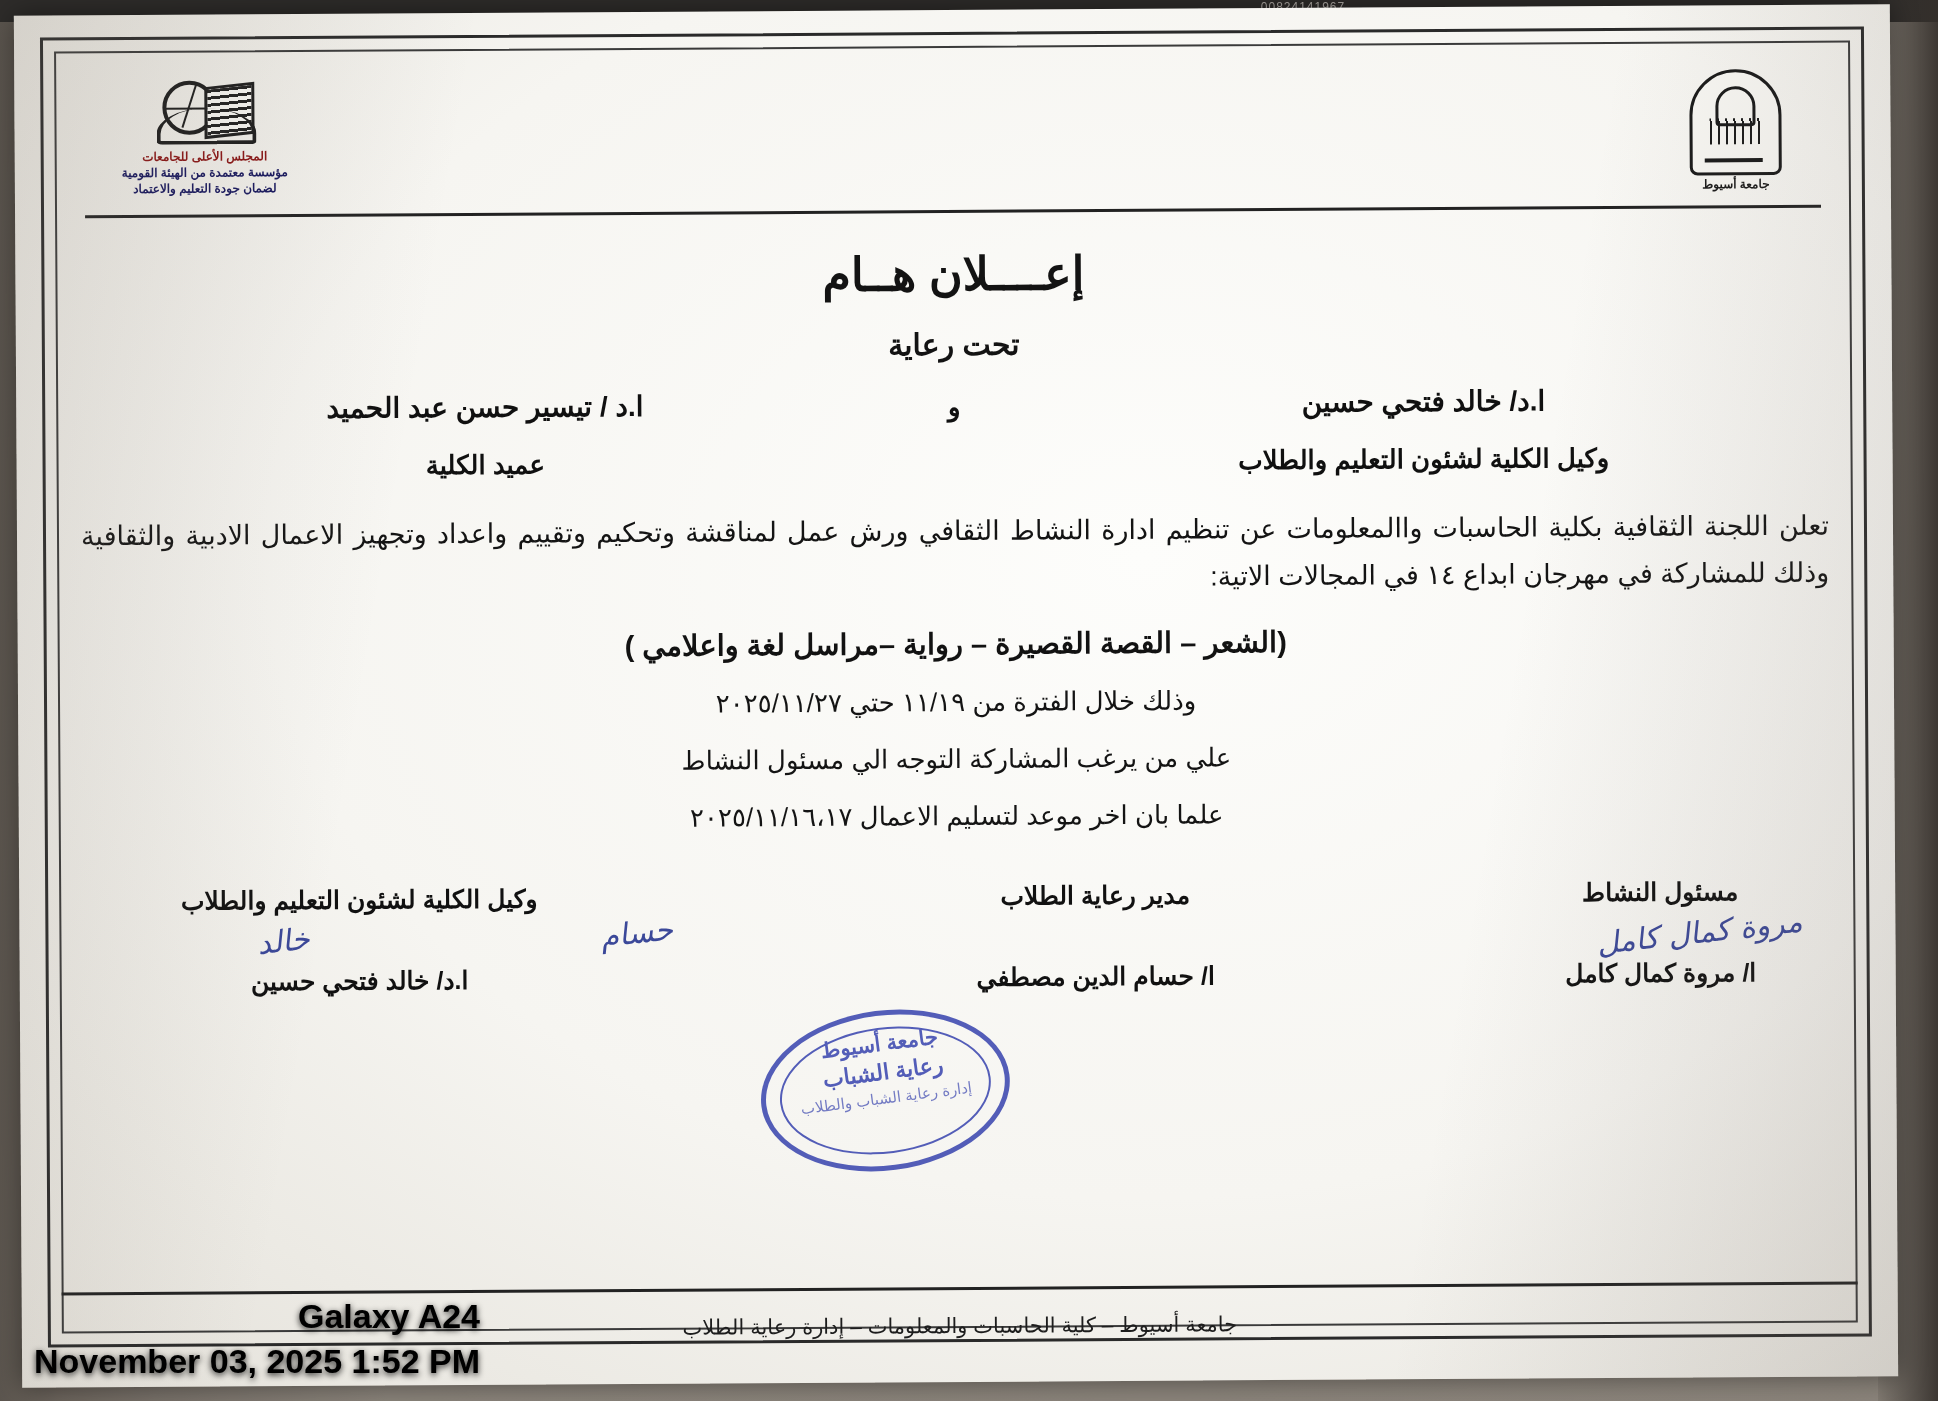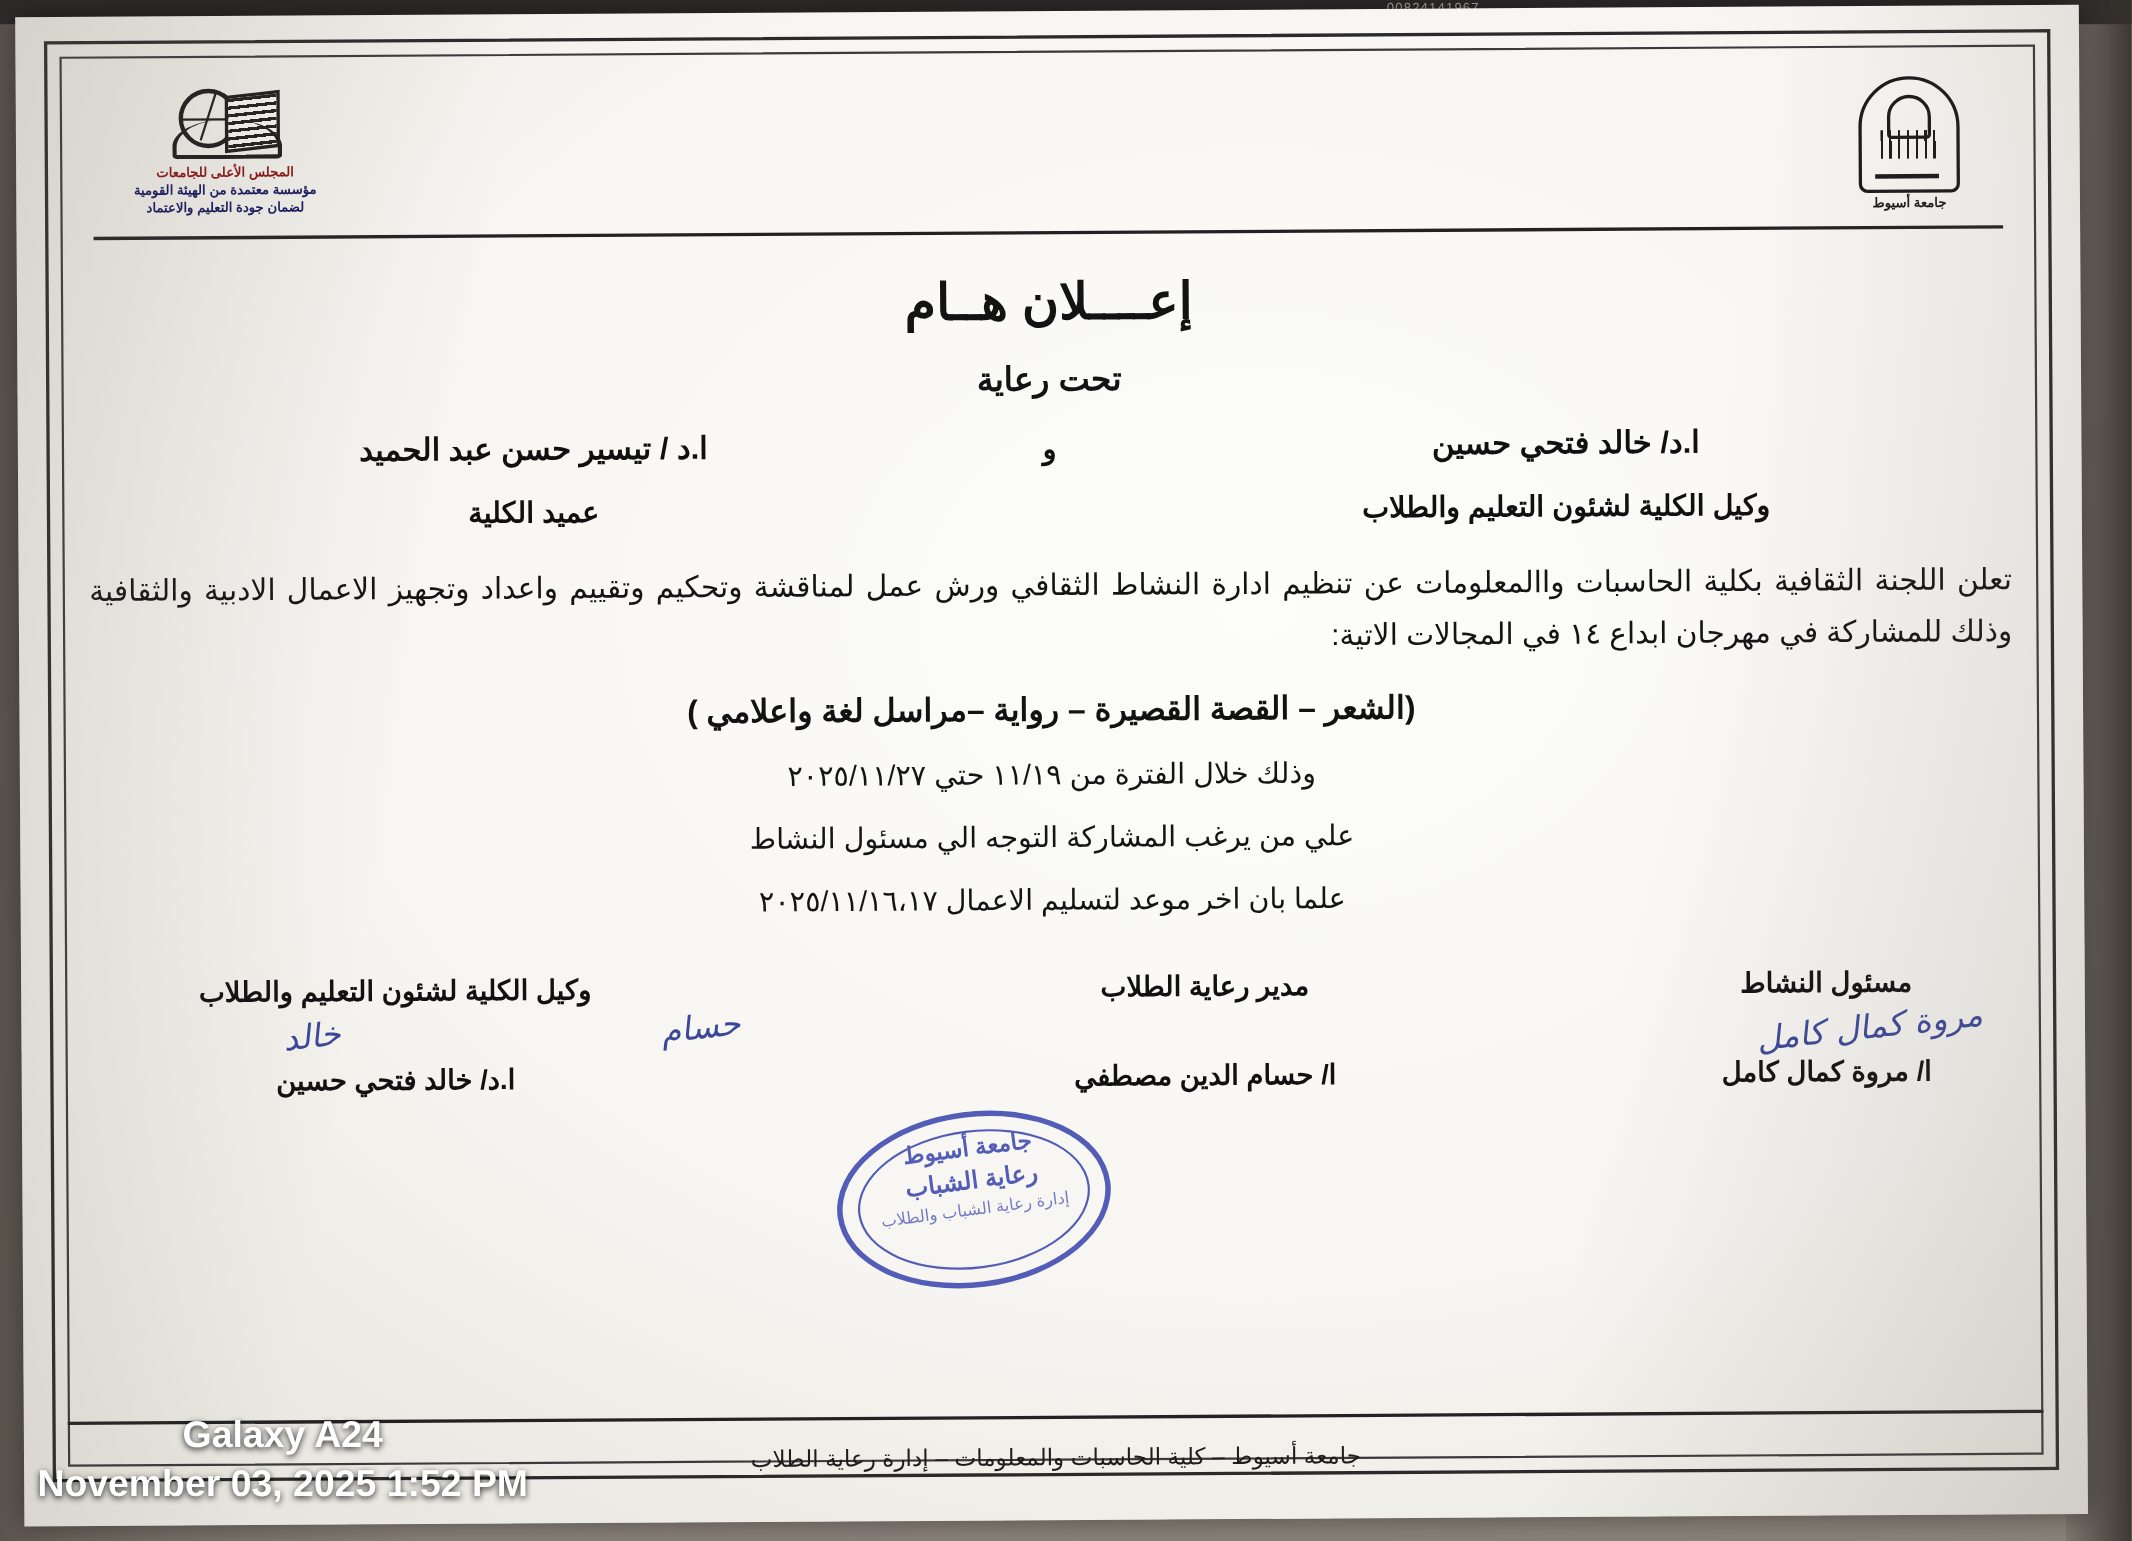--- a/index.html
+++ b/index.html
@@ -320,26 +320,26 @@
     left: 0; right: 0; bottom: 44px;
     text-align: center;
     font-size: 21px;
     color: #1d1d1d;
   }
 
   
   .cam {
     position: absolute;
     left: 34px;
-    bottom: 32px;
-    color: #ffffff;
+    bottom: 20px;
+    color: #000000;
     text-shadow: 0 2px 6px rgba(0,0,0,0.85);
     font-family: "Liberation Sans", sans-serif;
     direction: ltr;
-    text-align: center;
+    text-align: right;
   }
   .cam .model { font-size: 34px; font-weight: bold; }
   .cam .date { font-size: 34px; font-weight: bold; margin-top: 6px; }
 </style>
 </head>
 <body>
 
 <div class="page">
   <div class="backdrop"></div>
   <div class="backdrop-top"></div>

